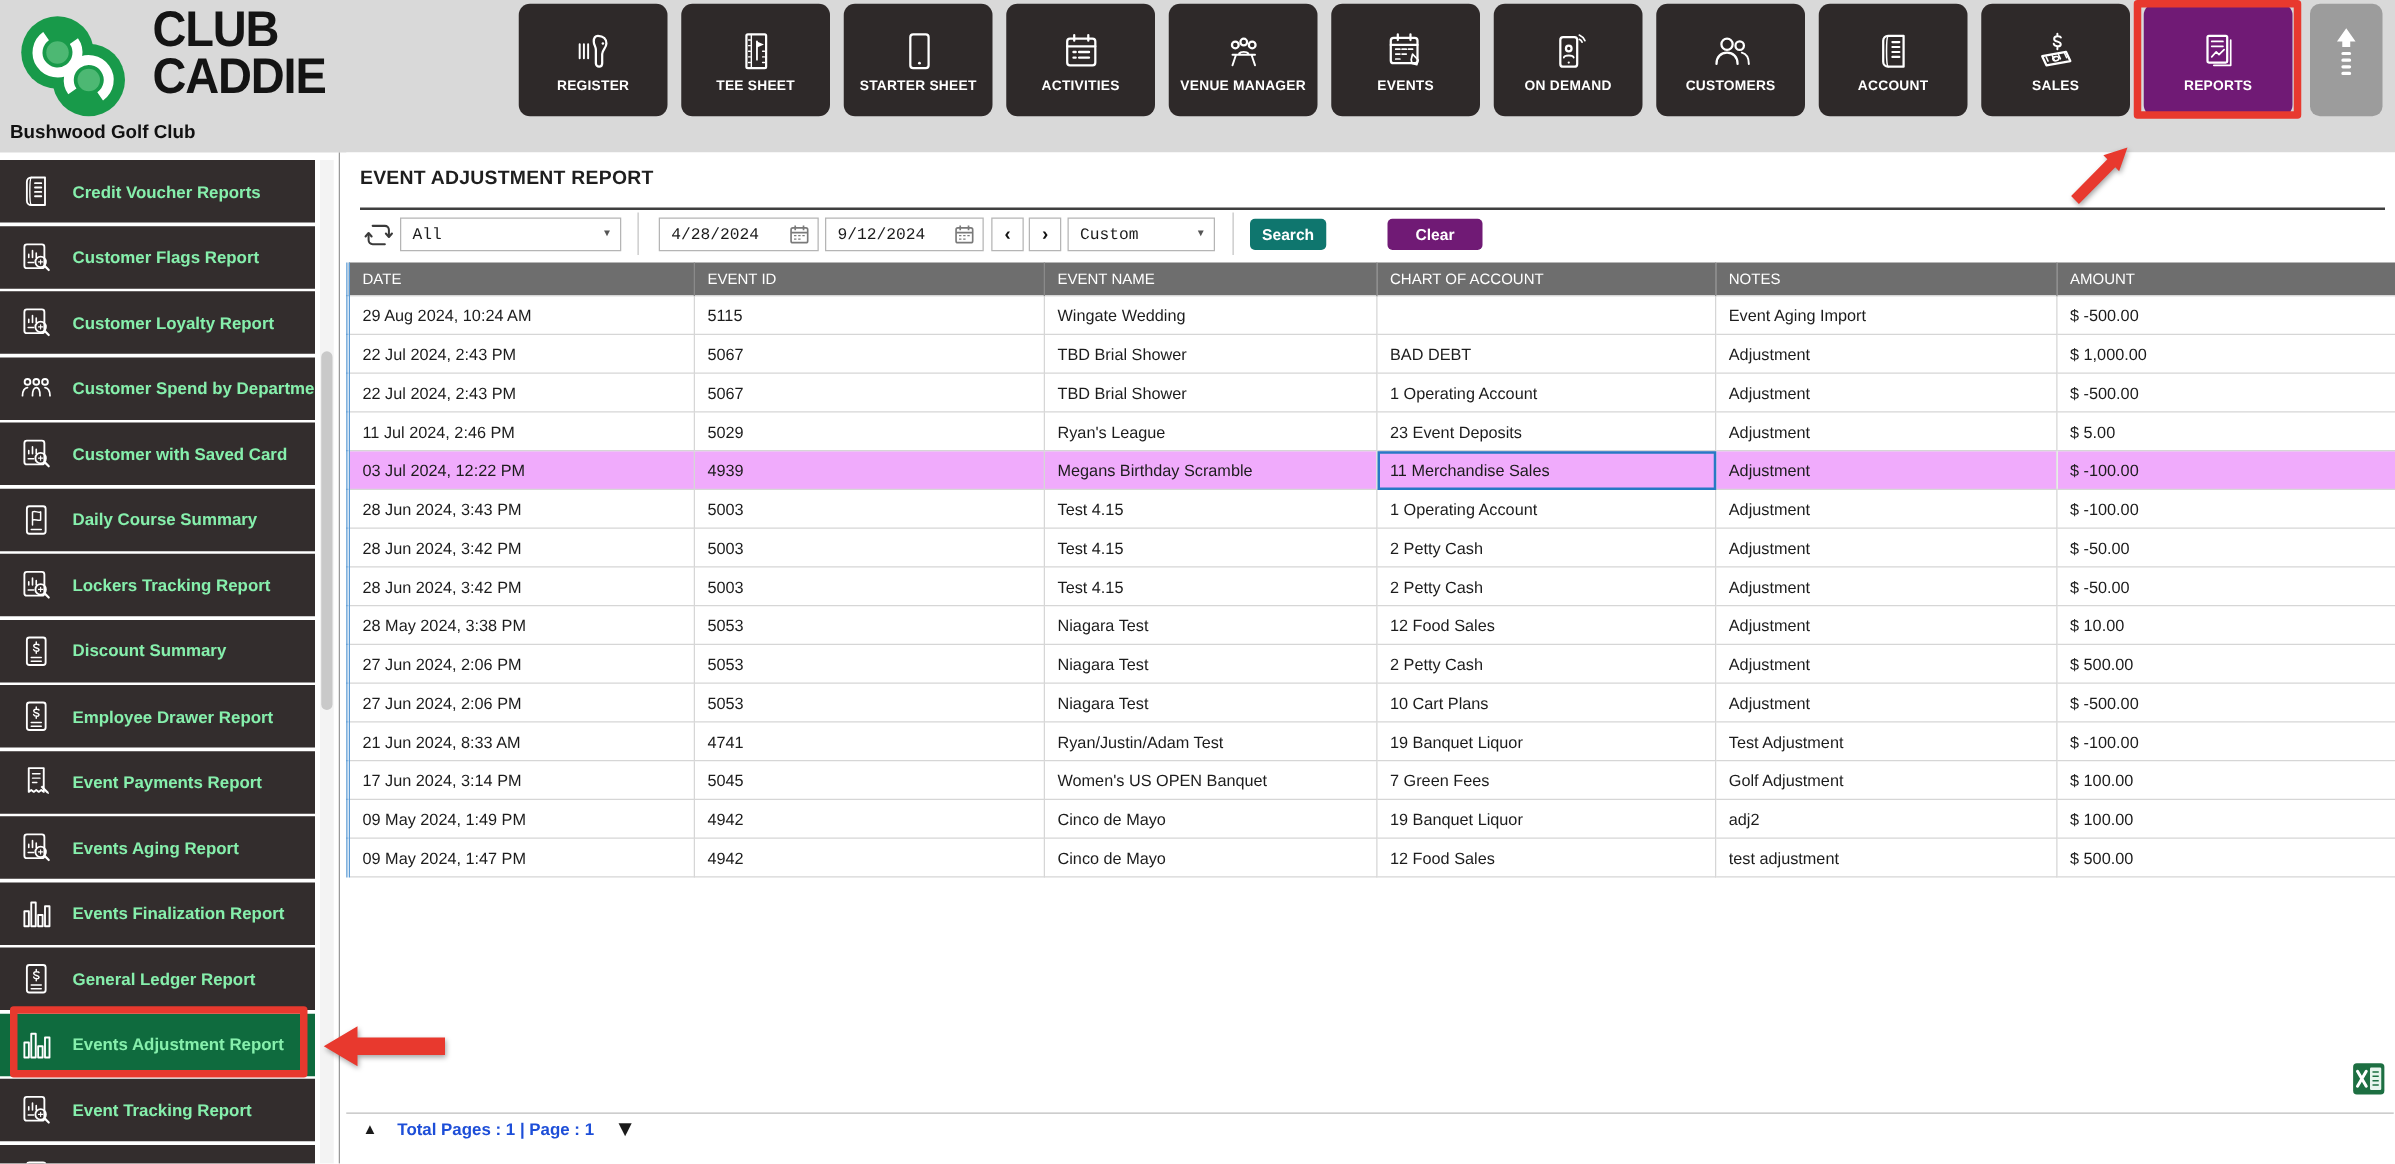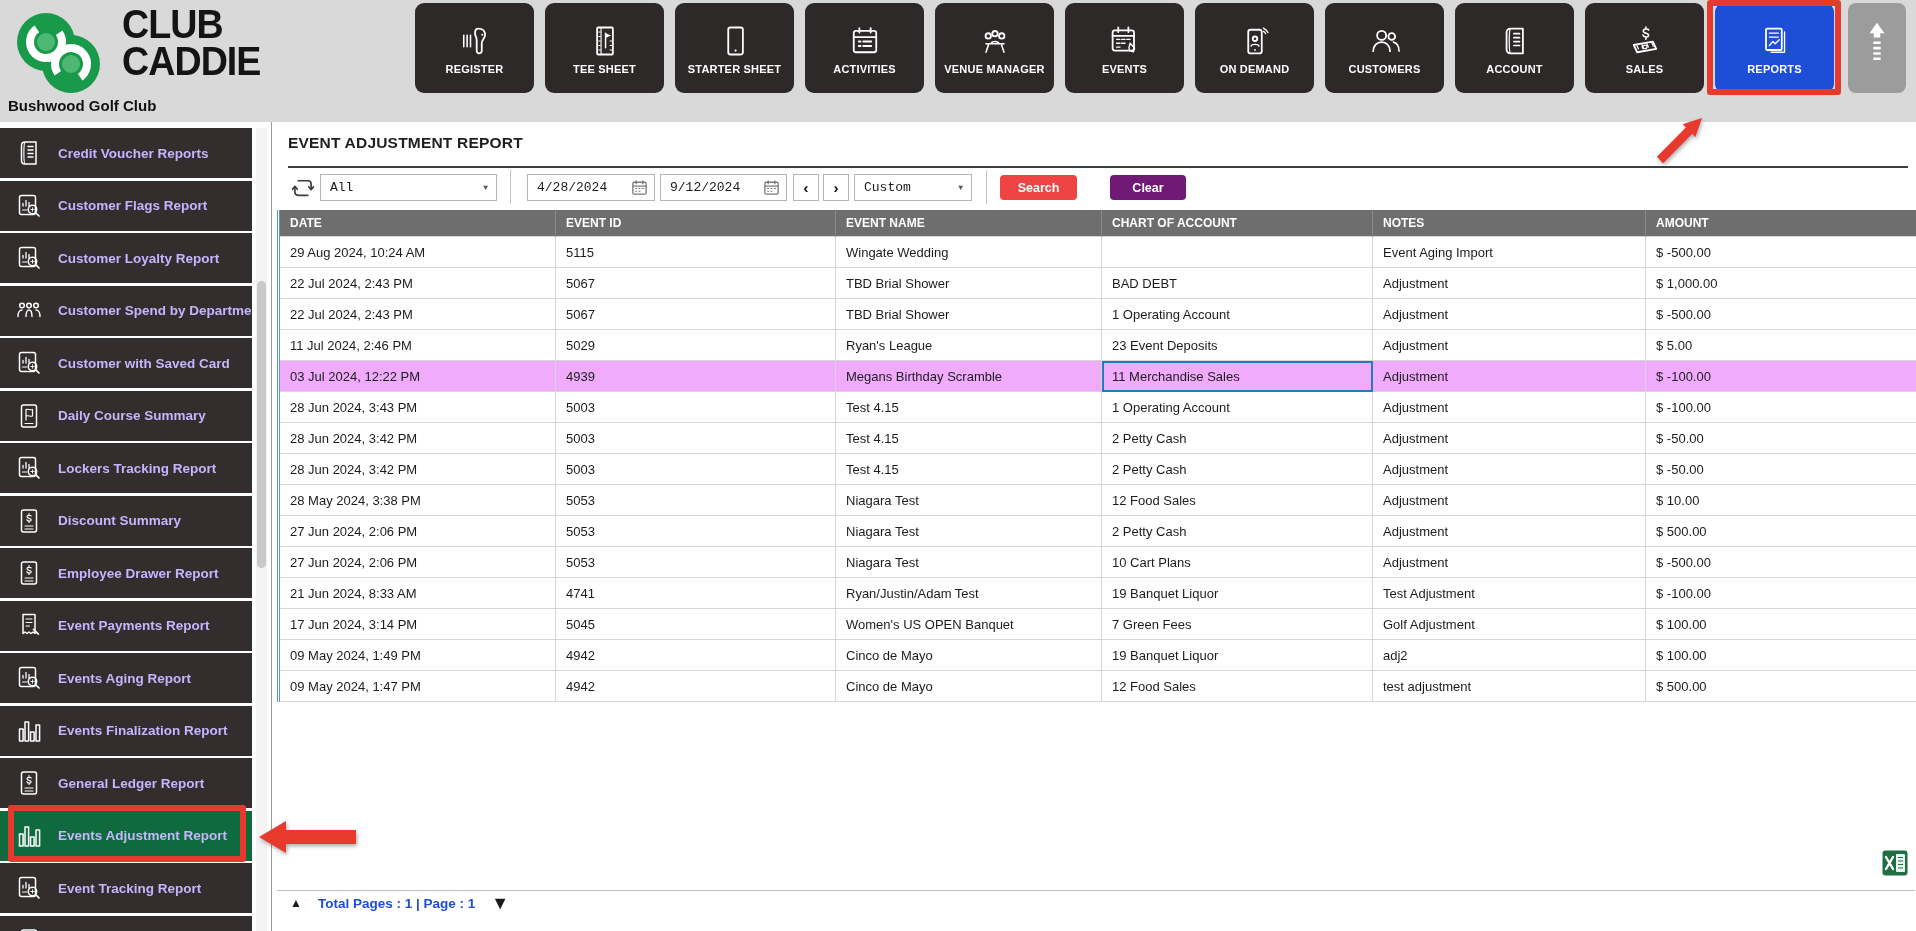--- a/index.html
+++ b/index.html
@@ -9,35 +9,35 @@
   
   .topbar{position:absolute;left:0;top:0;width:1916px;height:122px;background:#d9d9d9;}
   .brand{position:absolute;left:10px;top:4px;display:flex;align-items:flex-start;}
   .brand-words{position:absolute;left:112px;top:2px;font-size:40px;font-weight:bold;
                line-height:.92;color:#141414;letter-spacing:-1px;transform:scaleX(.94);transform-origin:left top;}
   .brand-words span{display:block;}
   .club-name{position:absolute;left:8px;top:97px;font-size:15px;font-weight:bold;color:#111;}
   .topnav{position:absolute;left:415px;top:3px;display:flex;gap:11px;}
   .nav-btn{width:119px;height:90px;background:#2e2929;border-radius:9px;display:flex;flex-direction:column;
            align-items:center;justify-content:center;cursor:pointer;}
-  .nav-btn.active{background:#1d4ed8;text-align:center;}
+  .nav-btn.active{background:#701a75;text-align:center;}
   .nav-icn{width:38px;height:38px;display:flex;align-items:center;justify-content:center;}
   .nav-icn svg{stroke:#fff;fill:none;stroke-width:1.6;stroke-linecap:round;stroke-linejoin:round;}
   .nav-label{margin-top:3px;font-size:11px;font-weight:bold;color:#fff;letter-spacing:.2px;white-space:nowrap;}
   .scroll-top-btn{position:absolute;left:1848px;top:3px;width:58px;height:90px;background:#9c9c9c;
                   border-radius:8px;display:flex;align-items:center;justify-content:center;cursor:pointer;}
   .scroll-top-btn svg{stroke:#fff;fill:none;stroke-width:1.6;stroke-linecap:round;}
 
   
   .sidebar{position:absolute;left:0;top:128px;width:252px;height:803px;overflow:hidden;}
   .side-item{width:252px;height:50px;margin-bottom:2.5px;background:#332d2d;display:flex;align-items:center;cursor:pointer;}
   .side-item.active{background:#0f6b3e;}
   .side-icn{width:32px;height:32px;margin-left:13px;flex:0 0 32px;display:flex;align-items:center;justify-content:center;}
   .side-icn svg{stroke:#fff;fill:none;stroke-width:1.5;stroke-linecap:round;stroke-linejoin:round;}
-  .side-label{margin-left:13px;color:#c4b5fd;font-size:13.5px;font-weight:bold;white-space:nowrap;}
+  .side-label{margin-left:13px;color:#86efac;font-size:13.5px;font-weight:bold;white-space:nowrap;}
   .side-scrollbar{position:absolute;left:256px;top:128px;width:11px;height:803px;background:#f3f3f3;}
   .side-scrollbar .thumb{position:absolute;left:1px;top:153px;width:9px;height:287px;background:#c9c9c9;border-radius:5px;}
   .panel-line{position:absolute;left:271px;top:122px;width:1px;height:809px;background:#9a9a9a;}
 
   
   .main{position:absolute;left:277px;top:122px;width:1639px;height:809px;background:#fff;}
   .page-title{position:absolute;left:11px;top:12px;margin:0;font-size:15.5px;font-weight:bold;color:#1e1e1e;letter-spacing:.2px;}
   .title-rule{position:absolute;left:11px;top:44px;width:1620px;height:2px;background:#3f3f3f;}
 
   .filterbar{position:absolute;left:0;top:50px;width:1639px;height:34px;}
@@ -53,27 +53,27 @@
   .date-from{left:250px;width:128px;}
   .date-to{left:383px;width:127px;}
   .chev{position:absolute;top:2px;width:26px;height:27px;box-sizing:border-box;background:#fff;border:1px solid #b5b5b5;
         font-size:15px;font-weight:bold;color:#111;display:flex;align-items:center;justify-content:center;cursor:pointer;
         font-family:"Liberation Sans",sans-serif;padding:0;}
   .chev.prev{left:516px;}  .chev.next{left:546px;}
   .sel-range{left:577px;width:118px;}
   .vsep{position:absolute;top:-2px;width:1px;height:34px;background:#c4c4c4;}
   .btn{position:absolute;top:3px;height:25px;border:none;border-radius:4px;color:#fff;font-size:12.5px;
        font-weight:bold;cursor:pointer;font-family:"Liberation Sans",sans-serif;}
-  .btn.search{left:723px;width:77px;background:#ef4444;}
+  .btn.search{left:723px;width:61px;background:#0f766e;}
   .btn.clear{left:833px;width:76px;background:#701a75;}
 
   
   table.grid{position:absolute;left:0;top:88px;width:1638px;border-collapse:collapse;table-layout:fixed;
              border-left:3px double #5b9bd5;}
-  table.grid th{height:26px;background:#6e6e6e;color:#fff;font-size:12px;font-weight:bold;text-align:left;
+  table.grid th{height:26px;background:#6e6e6e;color:#fff;font-size:12px;font-weight:normal;text-align:left;
                 padding:0 0 0 10px;border-right:1px solid #8a8a8a;white-space:nowrap;margin-top:38px;}
   table.grid td{height:30px;font-size:13px;color:#1c1c1c;padding:0 0 0 10px;border:1px solid #d6d6d6;
                 white-space:nowrap;overflow:hidden;background:#fff;}
   tr.highlighted td{background:#f0abfc;}
   td.selected-cell{outline:2px solid #2779c4;outline-offset:-2px;}
 
   .footer-rule{position:absolute;left:0;top:768px;width:1638px;height:1px;background:#bdbdbd;}
   .table-footer{position:absolute;left:13px;top:772px;display:flex;align-items:center;gap:16px;}
   .tri{color:#1a1a1a;cursor:pointer;line-height:1;}
   .tri.up{font-size:12px;}  .tri.down{font-size:18px;}

